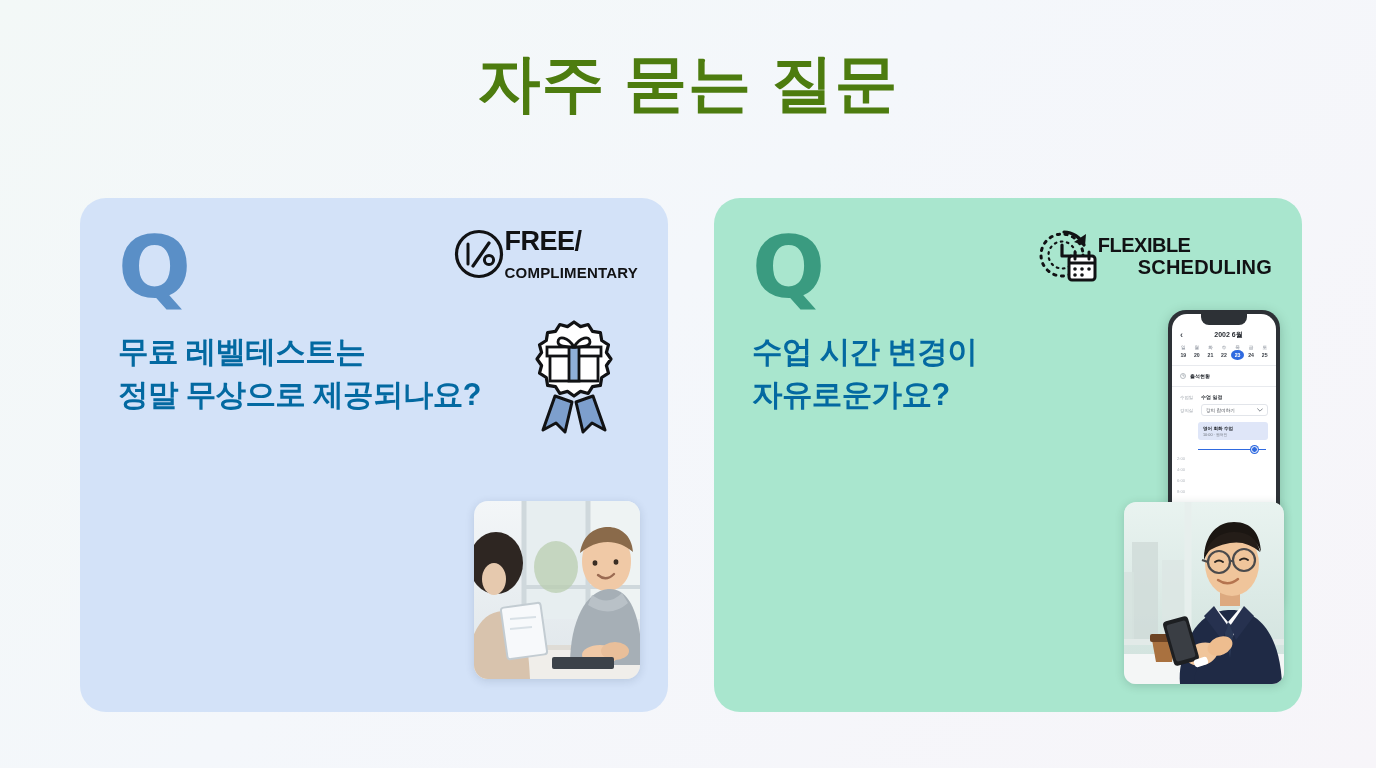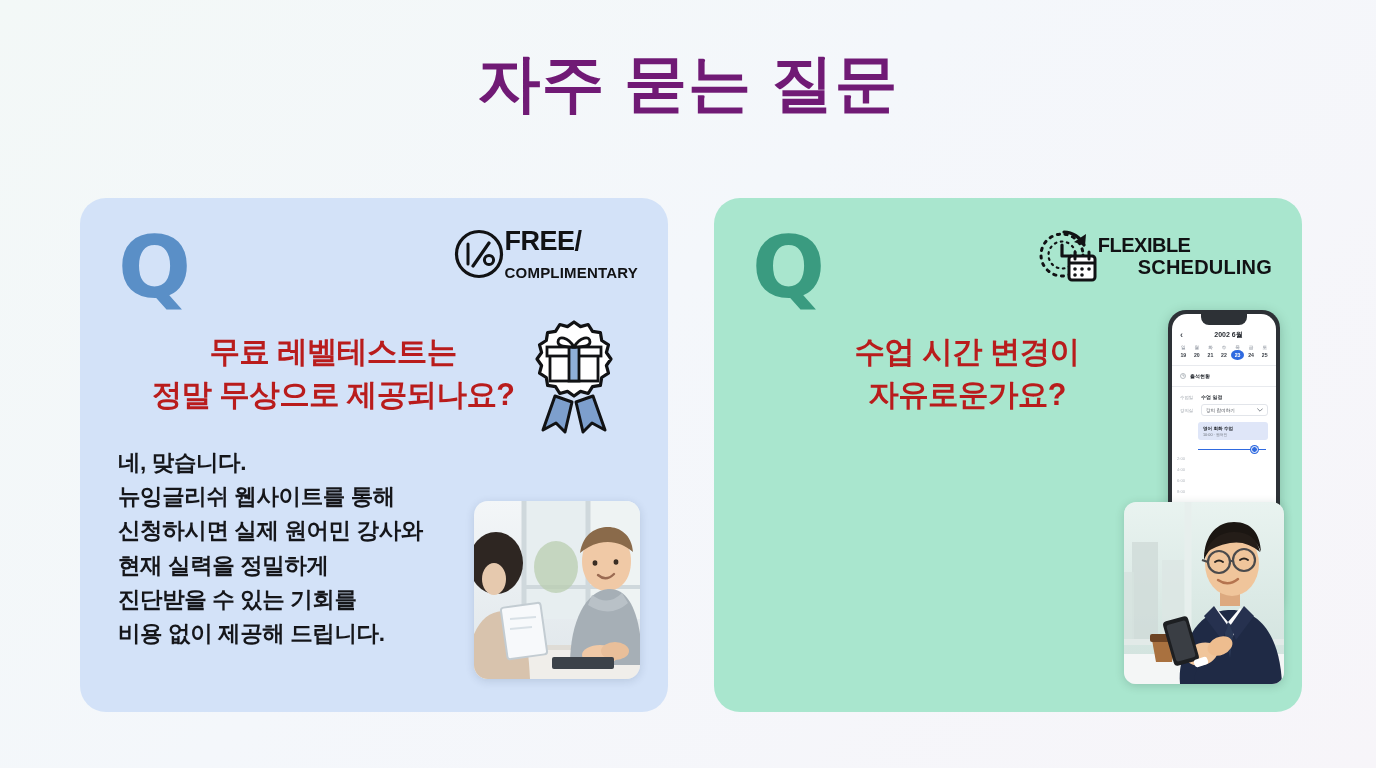--- a/index.html
+++ b/index.html
@@ -22,21 +22,21 @@
     display: flex;
     align-items: center;
     justify-content: center;
     gap: 18px;
   }
 
   #page-title {
     font-size: 63px;
     font-weight: 900;
     letter-spacing: 1px;
-    color: #701a75;
+    color: #4d7c0f;
     line-height: 1;
     white-space: nowrap;
   }
 
   .faq-badge {
     position: relative;
     width: 96px;
     height: 84px;
     margin-top: 6px;
   }
@@ -106,24 +106,23 @@
 
   
   .card-question {
     position: absolute;
     left: 38px;
     top: 132px;
     width: 430px;
     font-size: 30.5px;
     font-weight: 900;
     line-height: 1.42;
-    color: #b91c1c;
+    color: #0369a1;
     letter-spacing: -0.6px;
     white-space: pre-line;
-    text-align: center;
   }
 
   
   .card-answer {
     position: absolute;
     left: 38px;
     top: 248px;
     width: 400px;
     font-size: 22.5px;
     font-weight: 700;
@@ -311,26 +310,20 @@
                  l6.5 4.6 l7.7 -2.1 l4.3 6.8 l7.9 1.3 l1.3 7.9 l6.8 4.3 l-2.1 7.7 l4.6 6.5 l-4.6 6.5 l2.1 7.7 l-6.8 4.3 l-1.3 7.9 l-7.9 1.3 l-4.3 6.8 l-7.7 -2.1 l-6.5 4.6 l-6.5 -4.6 l-7.7 2.1 l-4.3 -6.8 l-7.9 -1.3 l-1.3 -7.9 l-6.8 -4.3 l2.1 -7.7 l-4.6 -6.5 l4.6 -6.5 l-2.1 -7.7 l6.8 -4.3 l1.3 -7.9 l7.9 -1.3 l4.3 -6.8 l7.7 2.1 z" fill="#ffffff" stroke="#111214" stroke-width="3.2" stroke-linejoin="round"></path>
 
         <rect x="28" y="36" width="48" height="27" fill="#ffffff" stroke="#111214" stroke-width="2.8"></rect>
         <rect x="25" y="29" width="54" height="9" fill="#ffffff" stroke="#111214" stroke-width="2.8"></rect>
         <rect x="47" y="29" width="10" height="34" fill="#8fafd8" stroke="#111214" stroke-width="2.8"></rect>
         <path d="M52 29 c-6 -10 -16 -12 -16 -5 c0 5 9 5 16 5 z" fill="#ffffff" stroke="#111214" stroke-width="2.8"></path>
         <path d="M52 29 c6 -10 16 -12 16 -5 c0 5 -9 5 -16 5 z" fill="#ffffff" stroke="#111214" stroke-width="2.8"></path>
       </svg>
     </div>
 
-    <div class="card-answer">네, 맞습니다.
-뉴잉글리쉬 웹사이트를 통해
-신청하시면 실제 원어민 강사와
-현재 실력을 정밀하게
-진단받을 수 있는 기회를
-비용 없이 제공해 드립니다.</div>
 
     <div class="photo-left">
       <svg width="166" height="178" viewBox="0 0 166 178" aria-hidden="true">
         <defs>
           <linearGradient id="winL" x1="0" y1="0" x2="0" y2="1">
             <stop offset="0%" stop-color="#f3f6f8"></stop>
               <stop offset="100%" stop-color="#dfe6ea"></stop>
           </linearGradient>
         </defs>
         <rect width="166" height="178" fill="url(#winL)"></rect>

